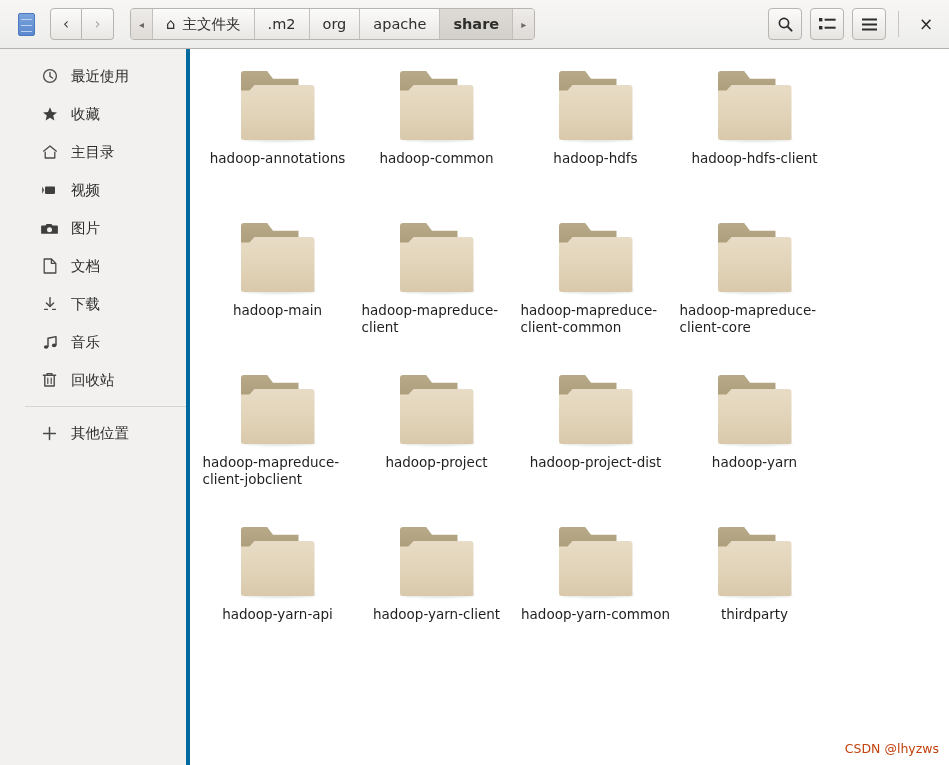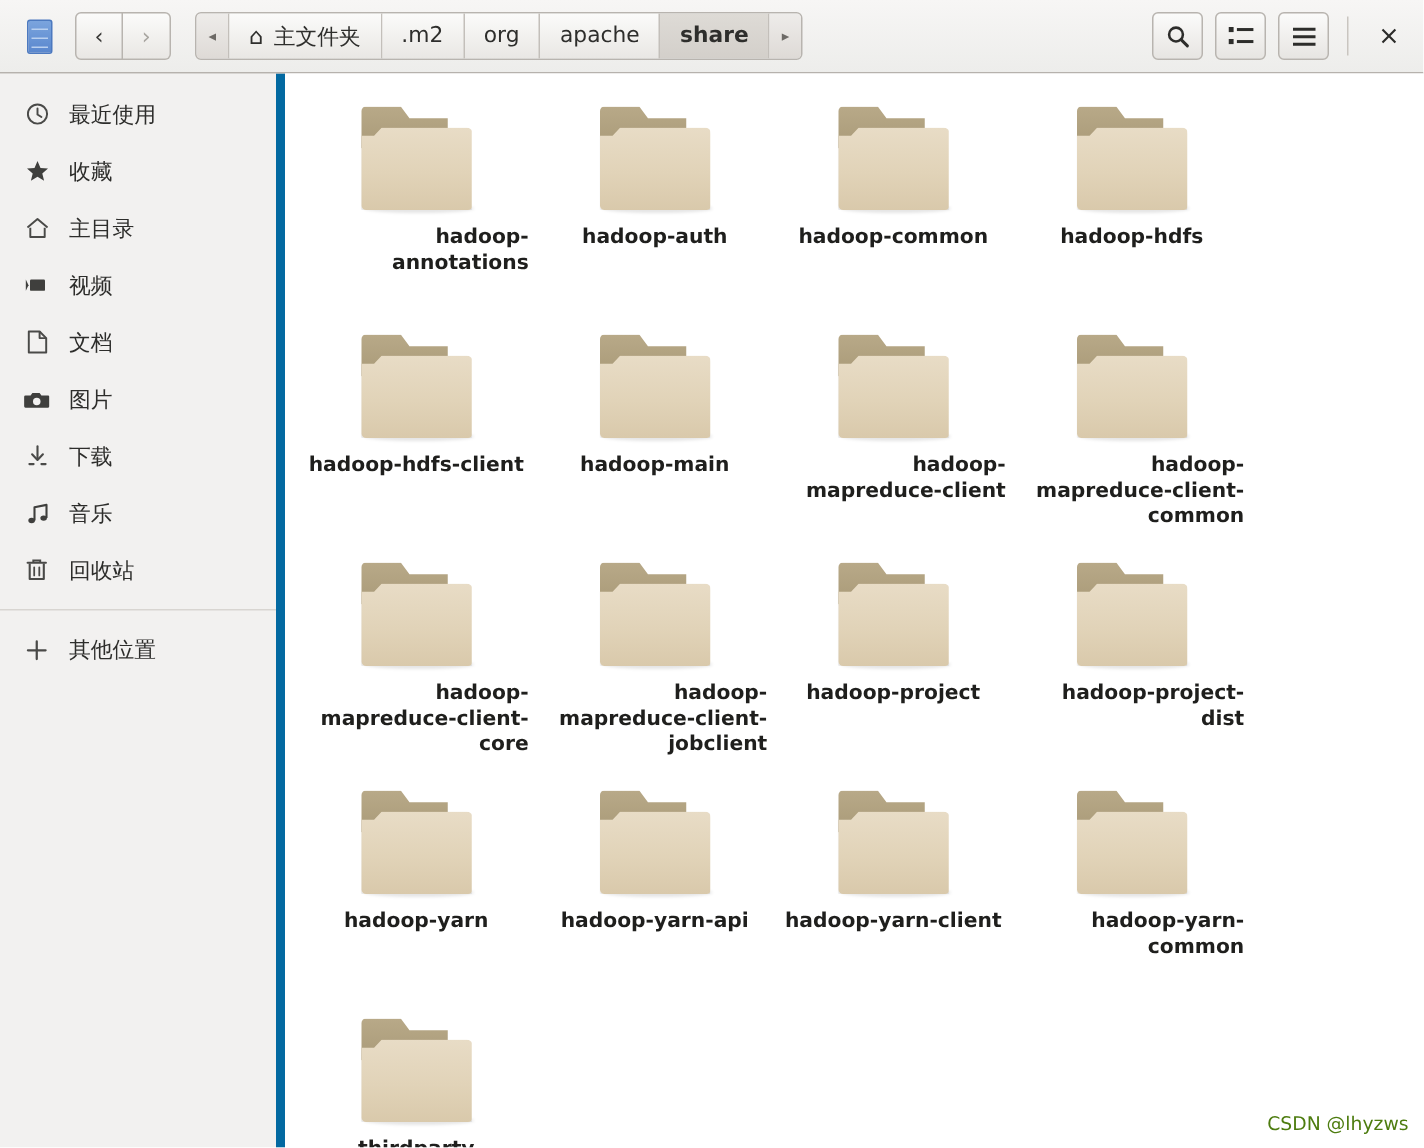--- a/index.html
+++ b/index.html
@@ -74,23 +74,24 @@
     width: 30px; height: 30px; display: flex; align-items: center; justify-content: center;
     color: #2b2b29; font-size: 17px;
   }
 
   
   .body-row { flex: 1; display: flex; min-height: 0; }
 
   .sidebar {
     width: 190px; flex: 0 0 190px;
     background: #f2f1f0;
-    border-right: 6px solid #0369a1;
+    border-right: 4px solid #0369a1;
     padding-top: 8px;
     overflow: hidden;
+    padding-left: 25px;
   }
   .side-item {
     display: flex; align-items: center;
     height: 38px; padding: 0 14px 0 16px;
     font-size: 14.5px; color: #2d2d2b;
     gap: 13px;
   }
   .side-ico { width: 17px; flex: 0 0 17px; display: flex; align-items: center; justify-content: center; color: #4a4a48; }
   .side-label { flex: 1; white-space: nowrap; }
   .eject { width: 14px; flex: 0 0 14px; display: flex; align-items: center; justify-content: center; color: #5f6562; }
@@ -119,27 +120,27 @@
     clip-path: polygon(0 0, 46% 0, 56% 28%, 100% 28%, 100% 100%, 0 100%);
   }
   .ffront {
     position: absolute; left: 3px; top: 18px; width: 74px; height: 55px;
     background: linear-gradient(to bottom, #e8dcc6 0%, #e1d3b8 55%, #d9c9ab 100%);
     border-radius: 2px 4px 3px 3px;
     box-shadow: 0 1px 1px rgba(0,0,0,0.10);
     clip-path: polygon(0 10%, 12% 10%, 19% 0, 100% 0, 100% 100%, 0 100%);
   }
   .flabel {
-    font-size: 13.5px; color: #1f1f1d; text-align: right;
-    line-height: 17px; max-width: 150px; word-break: break-word; font-weight: bold;
+    font-size: 13.5px; color: #1f1f1d; text-align: left;
+    line-height: 17px; max-width: 150px; word-break: break-word;
   }
 
   .watermark {
     position: absolute; right: 10px; bottom: 9px;
-    font-size: 12.5px; color: #4d7c0f;
+    font-size: 12.5px; color: #c2410c;
   }
 </style>
 </head>
 <body>
 
 <div class="window">
 
   <div class="header">
 
     <div class="app-icon">
@@ -254,36 +255,36 @@
           <svg width="17" height="12" viewBox="0 0 17 12">
             <rect x="4" y="2.4" width="10" height="7.5" rx="0.8" fill="#3f3f3d"></rect>
             <path d="M1.2 2.4 L3 6.1 L1.2 9.9 Z" fill="#3f3f3d"></path>
           </svg>
         </span>
         <span class="side-label">视频</span>
       </div>
 
       <div class="side-item">
         <span class="side-ico">
+          <svg width="17" height="13" viewBox="0 0 17 13">
+            <path d="M1 3.6 h3.4 l1.2-1.6 h4.8 l1.2 1.6 H16 a0.9 0.9 0 0 1 0.9 0.9 v6.4 a0.9 0.9 0 0 1 -0.9 0.9 H1 a0.9 0.9 0 0 1 -0.9 -0.9 V4.5 A0.9 0.9 0 0 1 1 3.6 Z" fill="#3f3f3d"></path>
+            <circle cx="8.5" cy="7.7" r="2.5" fill="#f2f1f0"></circle>
+          </svg>
+        </span>
+        <span class="side-label">图片</span>
+      </div>
+
+      <div class="side-item">
+        <span class="side-ico">
           <svg width="14" height="16" viewBox="0 0 14 16">
             <path d="M1.2 1 H8.4 L12.8 5.4 V15 H1.2 Z" fill="none" stroke="#4a4a48" stroke-width="1.3" stroke-linejoin="round"></path>
             <path d="M8.4 1 V5.4 H12.8" fill="none" stroke="#4a4a48" stroke-width="1.3" stroke-linejoin="round"></path>
           </svg>
         </span>
         <span class="side-label">文档</span>
-      </div>
-
-      <div class="side-item">
-        <span class="side-ico">
-          <svg width="17" height="13" viewBox="0 0 17 13">
-            <path d="M1 3.6 h3.4 l1.2-1.6 h4.8 l1.2 1.6 H16 a0.9 0.9 0 0 1 0.9 0.9 v6.4 a0.9 0.9 0 0 1 -0.9 0.9 H1 a0.9 0.9 0 0 1 -0.9 -0.9 V4.5 A0.9 0.9 0 0 1 1 3.6 Z" fill="#3f3f3d"></path>
-            <circle cx="8.5" cy="7.7" r="2.5" fill="#f2f1f0"></circle>
-          </svg>
-        </span>
-        <span class="side-label">图片</span>
       </div>
 
       <div class="side-item">
         <span class="side-ico">
           <svg width="16" height="16" viewBox="0 0 16 16">
             <path d="M8 1.6 V10.2" stroke="#4a4a48" stroke-width="1.4" stroke-linecap="round" fill="none"></path>
             <path d="M4.4 6.9 L8 10.6 L11.6 6.9" stroke="#4a4a48" stroke-width="1.4" fill="none" stroke-linecap="round" stroke-linejoin="round"></path>
             <path d="M2.6 13.4 H5.4 M10.6 13.4 H13.4" stroke="#4a4a48" stroke-width="1.4" stroke-linecap="round"></path>
           </svg>
         </span>
@@ -331,28 +332,20 @@
 
         <div class="cell">
           <div class="folder">
             <div class="fshadow"></div>
               <div class="fback"></div>
               <div class="ffront"></div>
           </div>
           <div class="flabel">hadoop-annotations</div>
         </div>
 
-        <div class="cell">
-          <div class="folder">
-            <div class="fshadow"></div>
-              <div class="fback"></div>
-              <div class="ffront"></div>
-          </div>
-          <div class="flabel">hadoop-auth</div>
-        </div>
 
 
         <div class="cell">
           <div class="folder">
             <div class="fshadow"></div>
               <div class="fback"></div>
               <div class="ffront"></div>
           </div>
           <div class="flabel">hadoop-common</div>
         </div>

